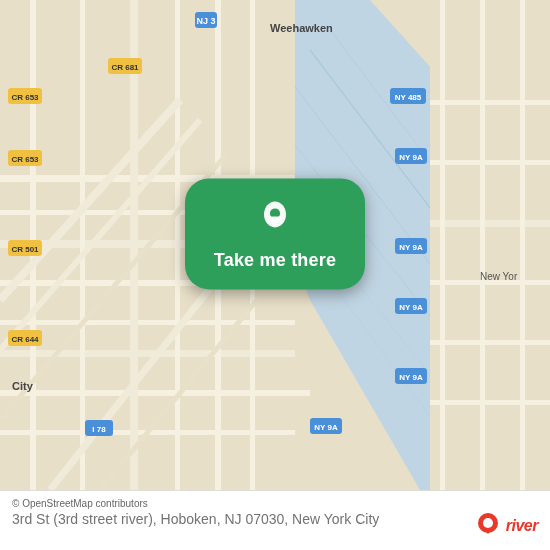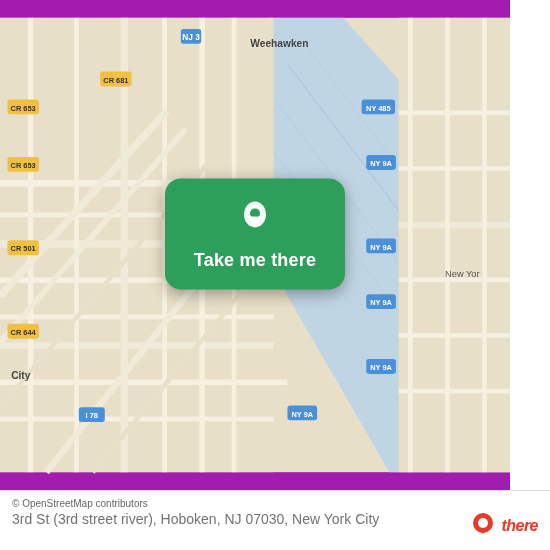--- a/index.html
+++ b/index.html
@@ -5,43 +5,43 @@
     * { margin: 0; padding: 0; box-sizing: border-box; }
     body {
       width: 550px;
       height: 550px;
       overflow: hidden;
       font-family: Arial, sans-serif;
       position: relative;
     }
 
     #map-container {
-      width: 510px;
+      width: 550px;
       height: 490px;
       position: relative;
       overflow: hidden;
-      background-color: #a21caf;
+      background-color: #7dd3fc;
     }
 
     
     #map-bg {
       width: 100%;
       height: 100%;
       position: absolute;
       top: 0; left: 0;
     }
 
     
     #location-card {
       position: absolute;
       top: 50%;
       left: 50%;
       transform: translate(-50%, -60%);
       background: #2e9e5b;
-      border-radius: 16px;
+      border-radius: 24px;
       padding: 18px 28px 18px 28px;
       display: flex;
       flex-direction: column;
       align-items: center;
       box-shadow: 0 4px 16px rgba(0,0,0,0.35);
       min-width: 180px;
     }
 
     #location-pin-icon {
       width: 44px;
@@ -223,14 +223,14 @@
   <span id="address-line">3rd St (3rd street river), Hoboken, NJ 07030, New York City</span>
 </div>
 
 <div id="moovit-logo">
   <svg id="moovit-icon" viewBox="0 0 28 28" xmlns="http://www.w3.org/2000/svg">
 
     <circle cx="14" cy="11" r="10" fill="#e8392a"></circle>
     <circle cx="14" cy="11" r="5" fill="white"></circle>
     <polygon points="14,22 9,16 19,16" fill="#e8392a"></polygon>
   </svg>
-  <span id="moovit-text">there</span>
+  <span id="moovit-text">river</span>
 </div>
 
 </body></html>

